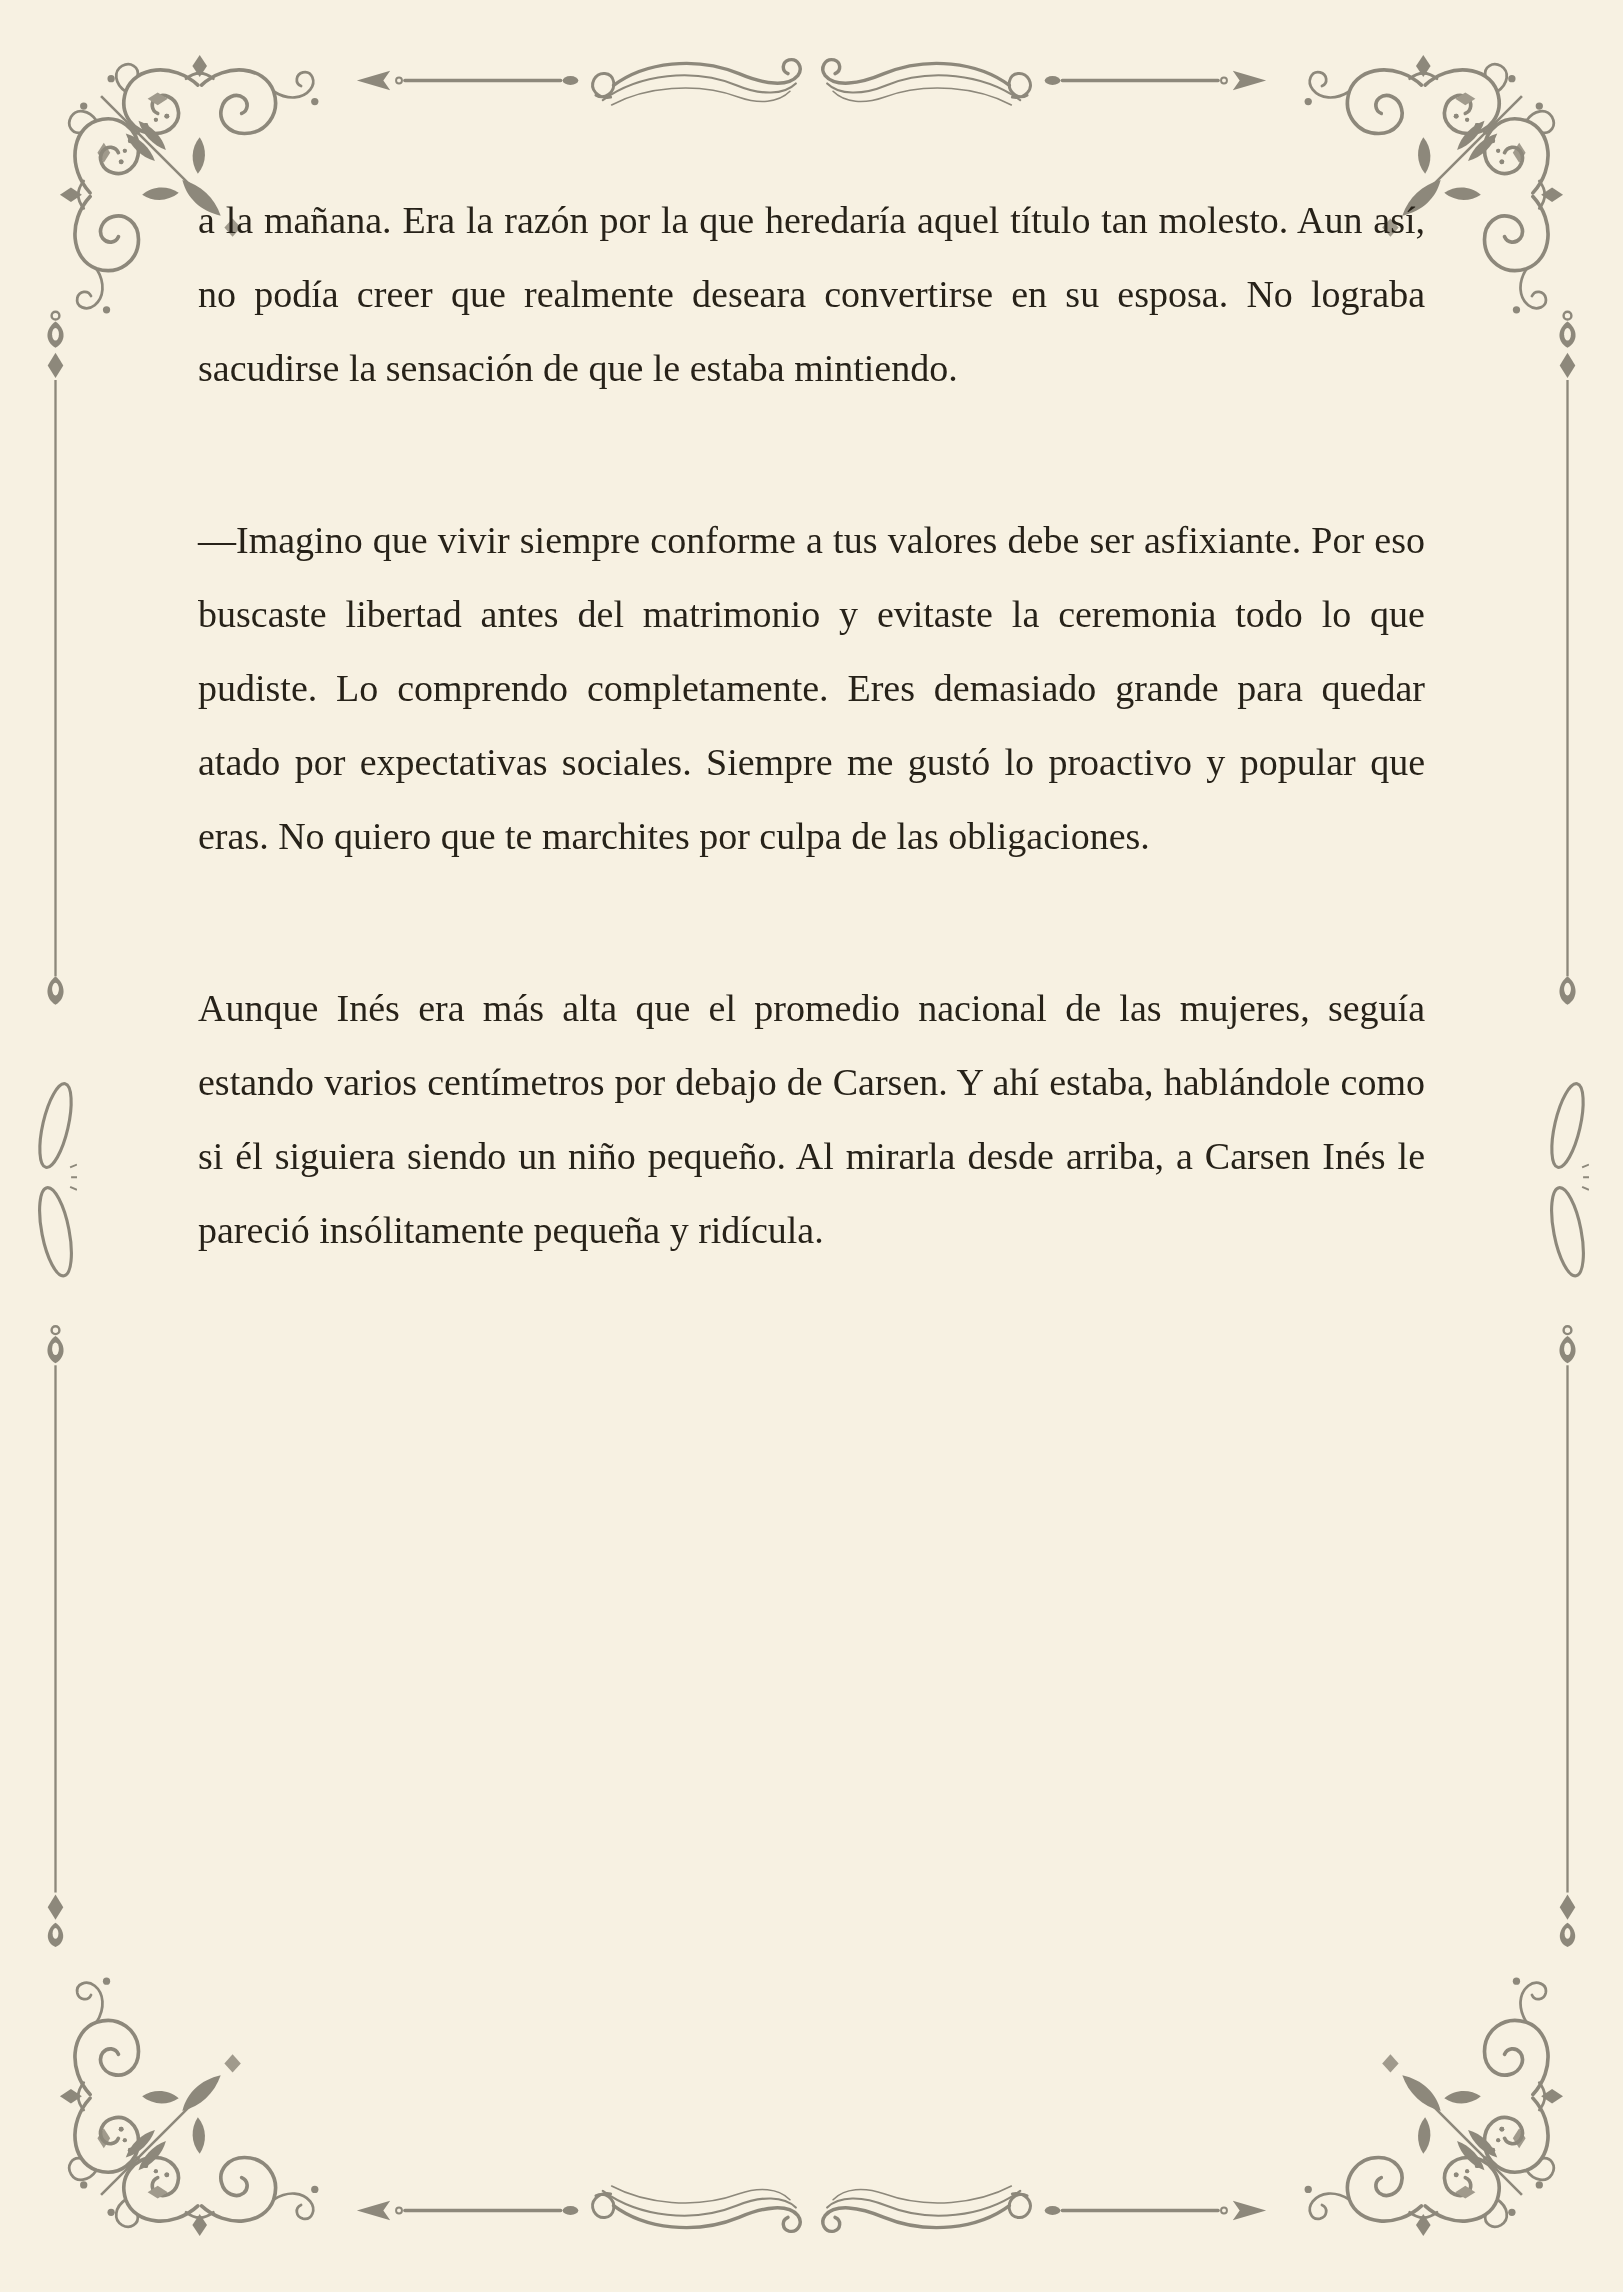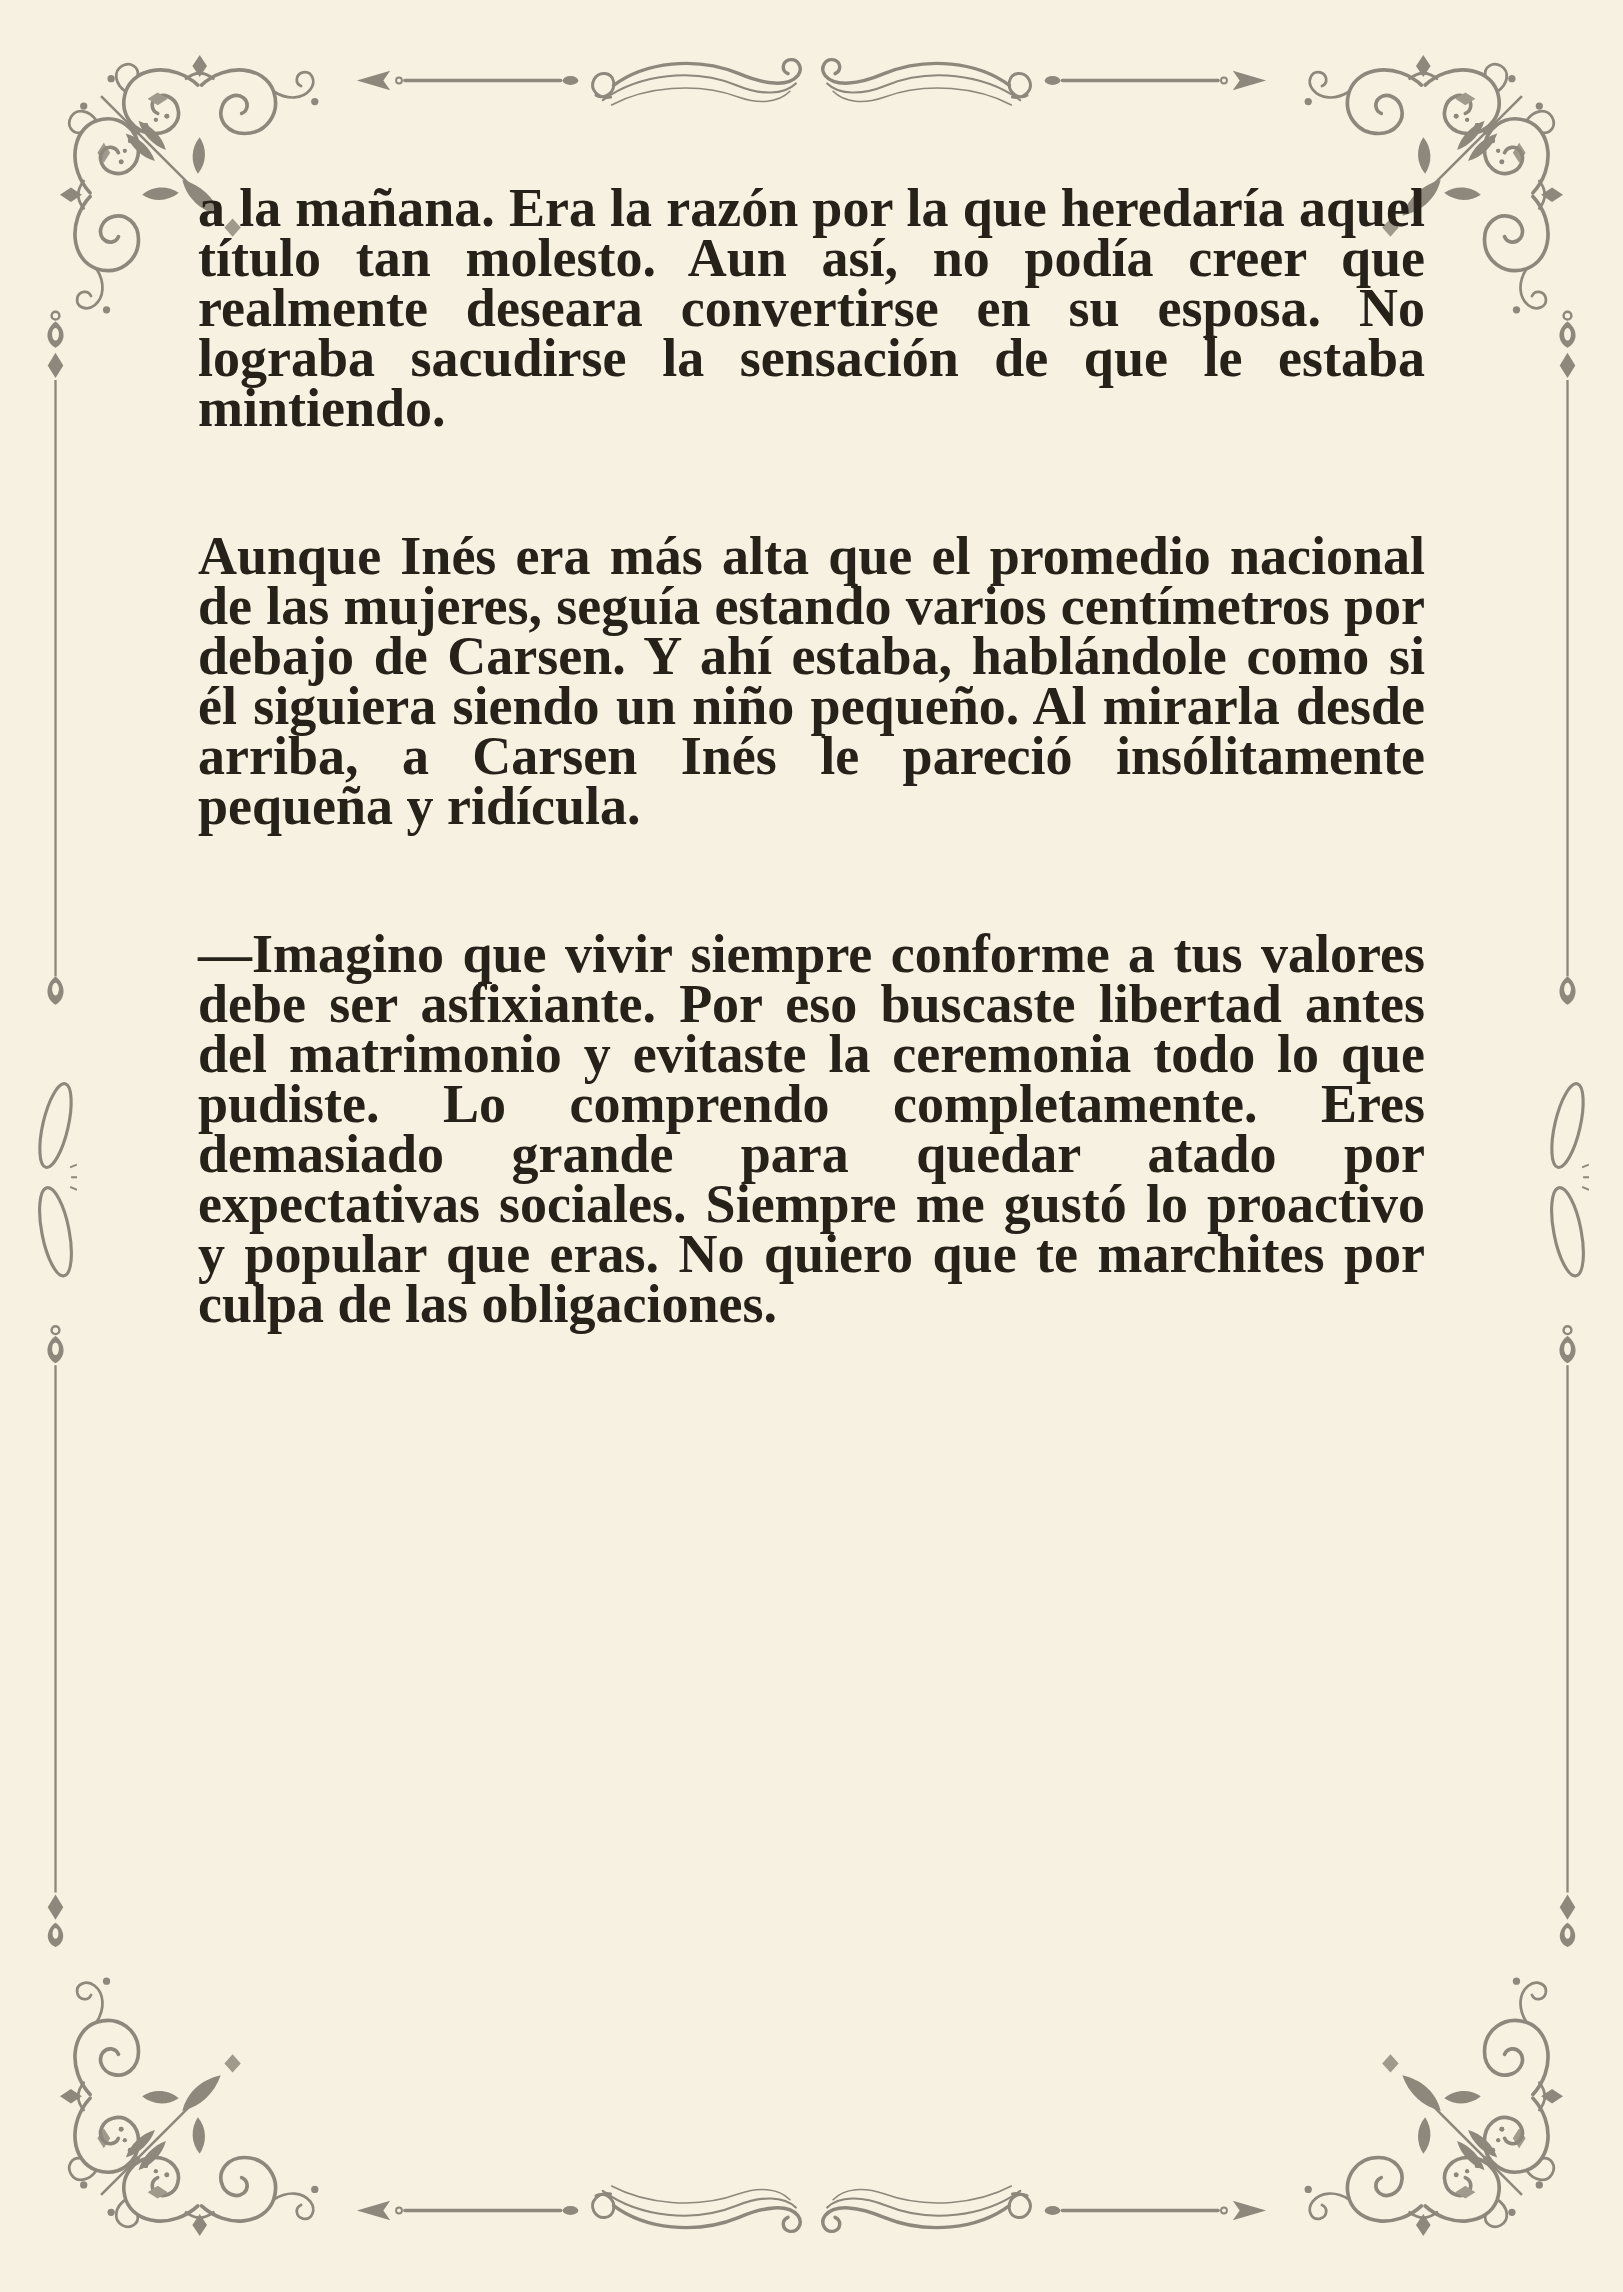--- a/index.html
+++ b/index.html
@@ -23,25 +23,24 @@
   .divider.bottom { top: 2176px; transform: scaleY(-1); }
   
   .siderule { width: 43px; height: 1647px; top: 304px; }
   .siderule.left  { left: 34px; }
   .siderule.right { right: 34px; }
   
   .text-block {
     position: absolute;
     left: 198px; top: 183px; width: 1227px;
     color: #272219;
-    font-size: 54px;
-    line-height: 50px;
+    font-size: 38px;
+    line-height: 74px;
     text-align: justify;
     hyphens: none;
-    font-weight: bold;
   }
   .text-block p { margin: 0 0 98px 0; }
   .text-block p:last-child { margin-bottom: 0; }
 </style>
 </head>
 <body>
 
 <svg width="0" height="0" style="position:absolute" aria-hidden="true">
   <defs>
 
@@ -143,16 +142,16 @@
 
 <svg class="deco siderule left" viewBox="0 0 44 1690">
     <use href="#siderule-ornament"></use>
   </svg>
 <svg class="deco siderule right" viewBox="0 0 44 1690">
     <use href="#siderule-ornament"></use>
   </svg>
 
 <main class="text-block">
   <p>a la mañana. Era la razón por la que heredaría aquel título tan molesto. Aun así, no podía creer que realmente deseara convertirse en su esposa. No lograba sacudirse la sensación de que le estaba mintiendo.</p>
+  <p>—Imagino que vivir siempre conforme a tus valores debe ser asfixiante. Por eso buscaste libertad antes del matrimonio y evitaste la ceremonia todo lo que pudiste. Lo comprendo completamente. Eres demasiado grande para quedar atado por expectativas sociales. Siempre me gustó lo proactivo y popular que eras. No quiero que te marchites por culpa de las obligaciones.</p>
   <p>Aunque Inés era más alta que el promedio nacional de las mujeres, seguía estando varios centímetros por debajo de Carsen. Y ahí estaba, hablándole como si él siguiera siendo un niño pequeño. Al mirarla desde arriba, a Carsen Inés le pareció insólitamente pequeña y ridícula.</p>
-  <p>—Imagino que vivir siempre conforme a tus valores debe ser asfixiante. Por eso buscaste libertad antes del matrimonio y evitaste la ceremonia todo lo que pudiste. Lo comprendo completamente. Eres demasiado grande para quedar atado por expectativas sociales. Siempre me gustó lo proactivo y popular que eras. No quiero que te marchites por culpa de las obligaciones.</p>
 </main>
 
 
 </body></html>

